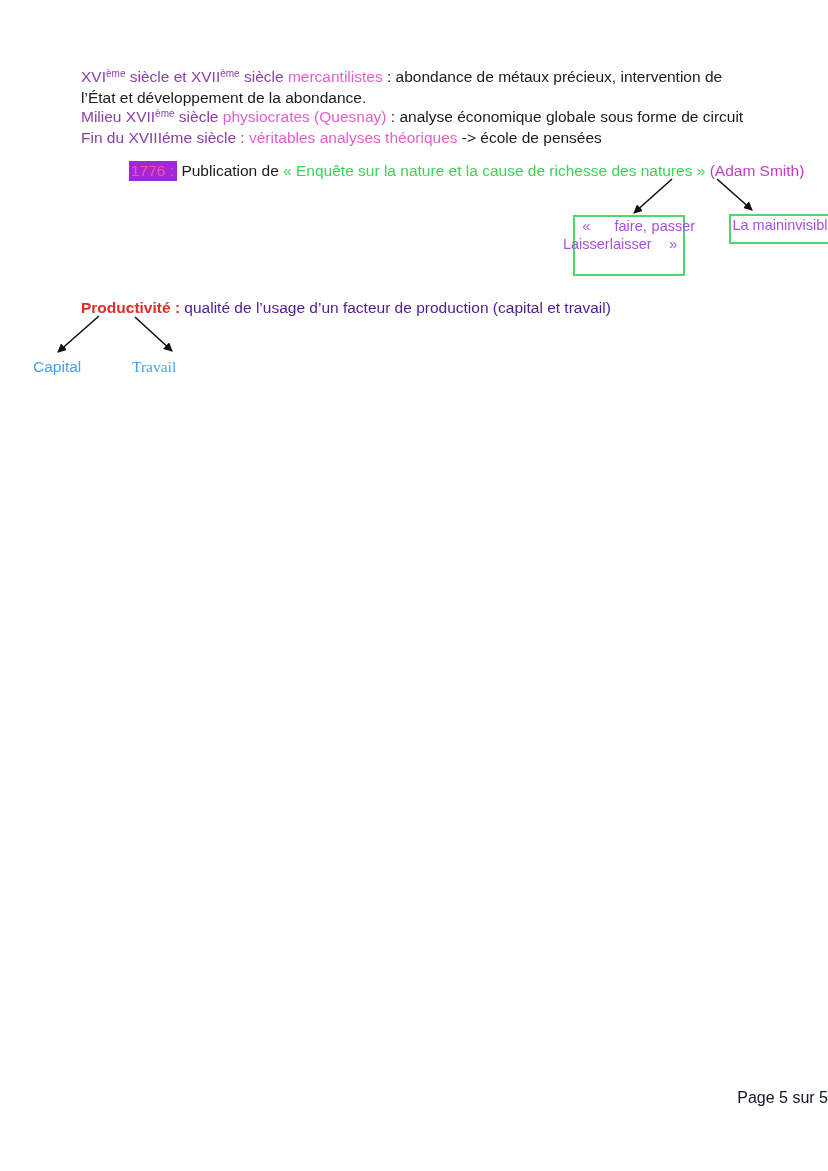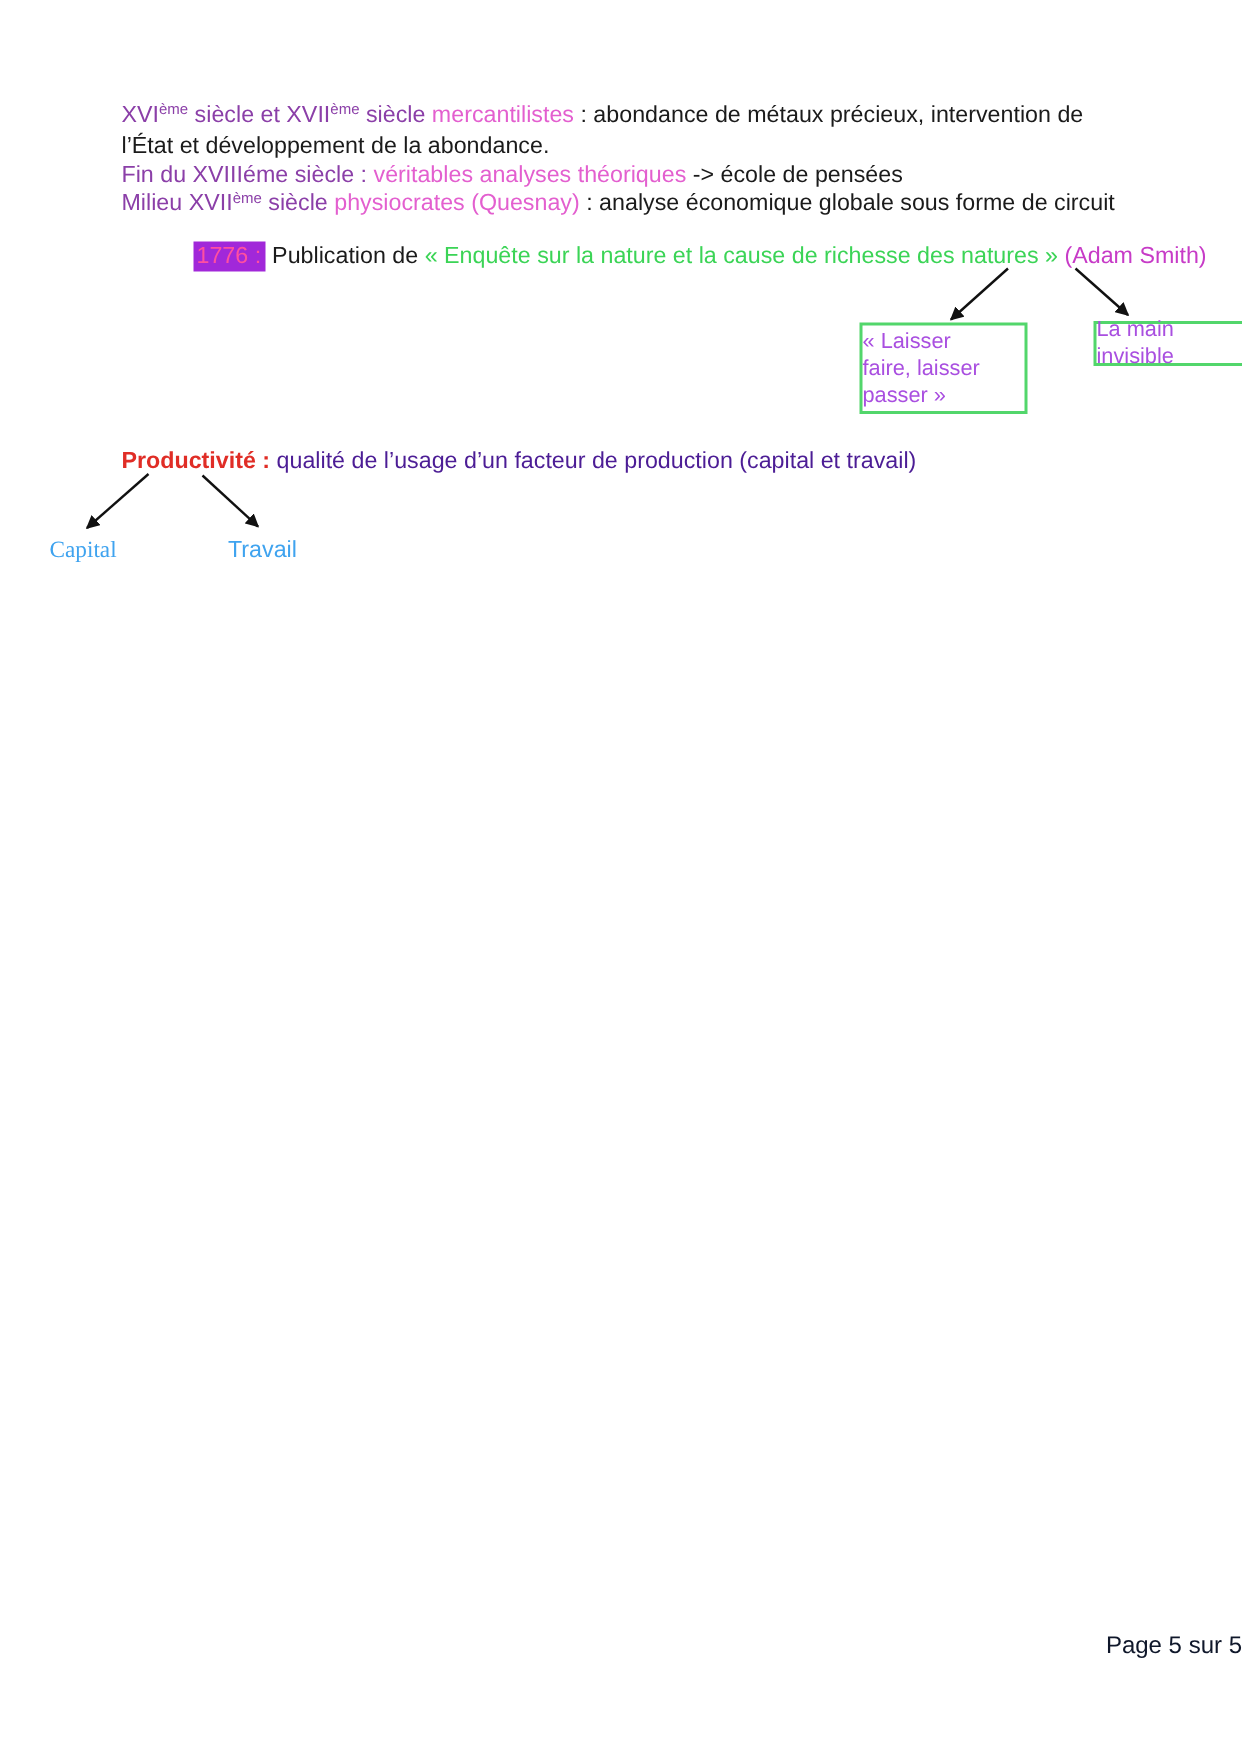--- a/index.html
+++ b/index.html
@@ -35,43 +35,43 @@
     background:#a128d9; color:#ff4fa0;
     padding:1px 3px 2px 2px;
   }
 
   
   .concept-box {
     position:absolute;
     border:2px solid #52d66b;
     color:#a94fe0;
     font-size:14.5px; line-height:18px;
-    text-align:left;
-    display:flex; flex-direction:column; justify-content:center;
+    text-align:center;
+    display:flex; justify-content:center;
     box-sizing:border-box;
     background:#ffffff;
   }
   .box-laisser { left:573px; top:215px; width:112px; height:61px; }
   .box-main    { left:729px; top:214px; width:110px; height:30px; }
 
   
   .prod-line {
     position:absolute; left:81px; top:298px;
     font-size:15.5px; line-height:19px; white-space:nowrap;
   }
   .red  { color:#e02d26; font-weight:bold; }
   .blue { color:#4c1d95; }
 
   .factor-label {
     position:absolute;
     color:#3fa3ef; font-size:15.5px; line-height:19px;
     white-space:nowrap;
   }
-  .label-capital { left:33px;  top:357px;font-family:Liberation Serif, serif; }
-  .label-travail { left:152px; top:357px; }
+  .label-capital { left:33px;  top:357px; }
+  .label-travail { left:132px; top:357px;font-family:Liberation Serif, serif; }
 
   .footer {
     position:absolute; left:0; right:0; top:1089px;
     text-align:right;
     font-size:16px; color:#0f172a;
   }
 
   svg.arrow-layer {
     position:absolute; left:0; top:0;
     width:828px; height:1171px;
@@ -84,24 +84,24 @@
 <div class="doc-page">
 
   <div class="para">
     <div>
       <span class="purple">XVI</span><span class="purple sup">ème</span><span class="purple"> siècle et XVII</span><span class="purple sup">ème</span><span class="purple"> siècle </span><span class="pink">mercantilistes</span><span class="black"> : abondance de métaux précieux, intervention de</span>
     </div>
     <div>
       <span class="black">l’État et développement de la abondance.</span>
     </div>
     <div>
-      <span class="purple">Fin du XVIIIéme siècle : </span><span class="pink">véritables analyses théoriques </span><span class="black">-&gt; école de pensées</span>
+      <span class="purple">Milieu XVII</span><span class="purple sup">ème</span><span class="purple"> siècle </span><span class="pink">physiocrates (Quesnay)</span><span class="black"> : analyse économique globale sous forme de circuit</span>
     </div>
     <div>
-      <span class="purple">Milieu XVII</span><span class="purple sup">ème</span><span class="purple"> siècle </span><span class="pink">physiocrates (Quesnay)</span><span class="black"> : analyse économique globale sous forme de circuit</span>
+      <span class="purple">Fin du XVIIIéme siècle : </span><span class="pink">véritables analyses théoriques </span><span class="black">-&gt; école de pensées</span>
     </div>
   </div>
 
   <div class="pub-line">
     <span class="hl">1776 :</span><span class="black"> Publication de </span><span class="green">« Enquête sur la nature et la cause de richesse des natures »</span><span class="magenta"> (Adam Smith)</span>
   </div>
 
   <svg class="arrow-layer" viewBox="0 0 828 1171" xmlns="http://www.w3.org/2000/svg">
     <defs>
       <marker id="ah" markerUnits="userSpaceOnUse" markerWidth="10" markerHeight="9" refX="8" refY="4.5" orient="auto">

